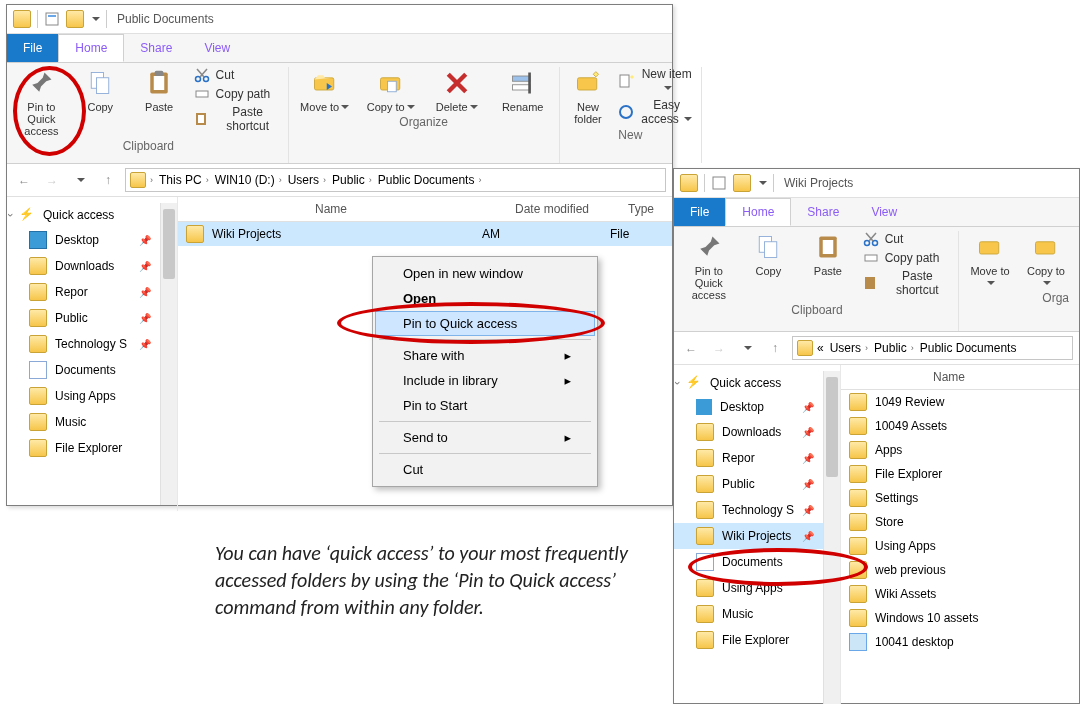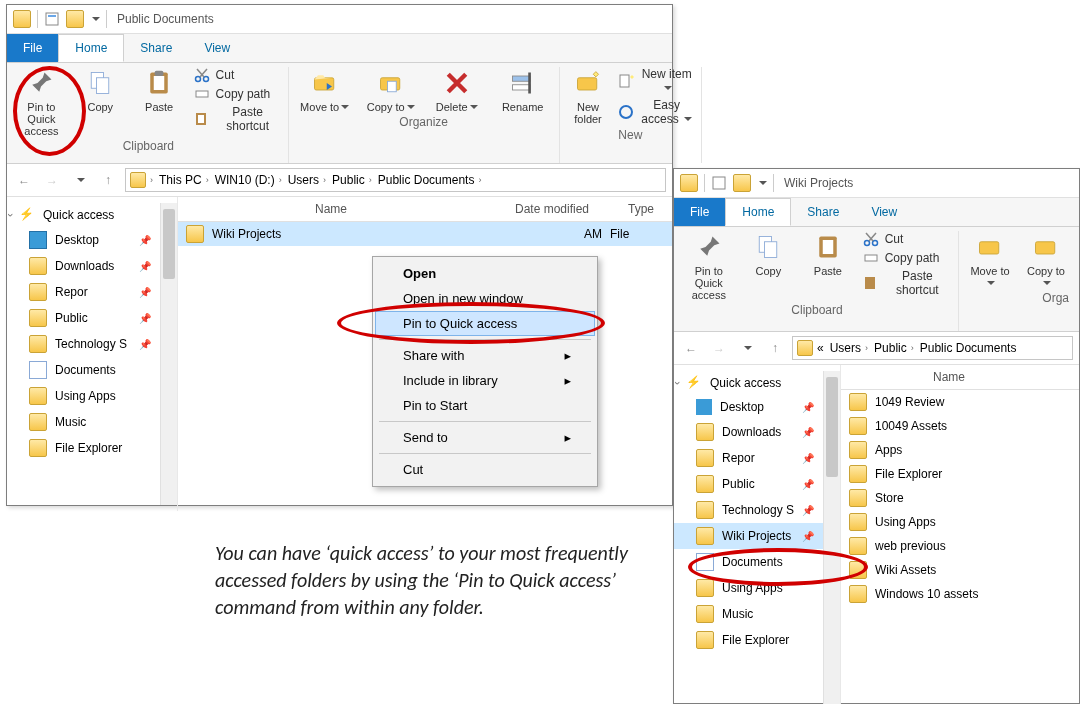--- a/index.html
+++ b/index.html
@@ -28,21 +28,21 @@
     gap: 6px;
     padding: 0 6px;
     border-bottom: 1px solid #e0e0e0;
   }
   .titlebar .ticon { width: 16px; height: 16px; display:inline-block; }
   .fld { background: linear-gradient(#ffe9a6,#f7c64a); border:1px solid #caa336; border-radius:2px; }
   .divider { width:1px; height:18px; background:#ccc; }
   .qat { display:flex; align-items:center; gap:6px; }
   .titlebar .title { margin-left:4px; color:#555; }
   .menubar { height:28px; display:flex; align-items:stretch; border-bottom:1px solid #d0d0d0; background:#f6f6f6; }
-  .menubar .tab { padding:0 16px; display:flex; align-items:center; color:#0369a1; }
+  .menubar .tab { padding:0 16px; display:flex; align-items:center; color:#8b5cf6; }
   .menubar .tab.file { background:#1979ca; color:#fff; }
   .ribbon {
     background:#f6f6f6;
     border-bottom:1px solid #d0d0d0;
     display:flex;
     padding:4px 2px 0 2px;
   }
   .rgroup {
     display:flex;
     flex-direction:column;
@@ -381,30 +381,30 @@
 
     <div class="listpane">
       <div class="colhdr">
         <div style="width:290px;">Name</div>
         <div style="width:120px;">Date modified</div>
         <div>Type</div>
       </div>
       <div class="filerow sel">
         <span class="sicon fld" style="width:16px;height:16px;"></span>
         <span style="width:262px;">Wiki Projects</span>
-        <span style="width:120px;text-align:right;">AM</span>
+        <span style="width:120px;">AM</span>
         <span>File</span>
       </div>
     </div>
   </div>
 </div>
 
 <div class="ctxmenu" style="left:372px; top:256px;">
+  <div class="mi">Open in new window</div>
   <div class="mi" style="font-weight:600;">Open</div>
-  <div class="mi">Open in new window</div>
   <div class="mi hover">Pin to Quick access</div>
   <div class="mi sep"></div>
   <div class="mi">
       <span>Share with</span>
       <span class="more">▸</span>
     </div>
   <div class="mi">
       <span>Include in library</span>
       <span class="more">▸</span>
     </div>
@@ -627,36 +627,44 @@
           <div class="filerow">
             <span class="sicon fld" style="width:16px;height:16px;"></span>
             <span>Apps</span>
           </div>
           <div class="filerow">
             <span class="sicon fld" style="width:16px;height:16px;"></span>
             <span>File Explorer</span>
           </div>
           <div class="filerow">
             <span class="sicon fld" style="width:16px;height:16px;"></span>
+            <span>Settings</span>
+          </div>
+          <div class="filerow">
+            <span class="sicon fld" style="width:16px;height:16px;"></span>
             <span>Store</span>
           </div>
           <div class="filerow">
             <span class="sicon fld" style="width:16px;height:16px;"></span>
             <span>Using Apps</span>
           </div>
           <div class="filerow">
             <span class="sicon fld" style="width:16px;height:16px;"></span>
             <span>web previous</span>
           </div>
           <div class="filerow">
             <span class="sicon fld" style="width:16px;height:16px;"></span>
             <span>Wiki Assets</span>
           </div>
           <div class="filerow">
             <span class="sicon fld" style="width:16px;height:16px;"></span>
             <span>Windows 10 assets</span>
           </div>
+          <div class="filerow">
+            <span class="sicon " style="width:16px;height:16px;background:#cde6f7;border:1px solid #6aa7e8;"></span>
+            <span>10041 desktop</span>
+          </div>
         </div>
     </div>
   </div>
 </div>
 
 <div class="ringoval" style="left:688px; top:548px; width:172px; height:30px;"></div>
 
 </body></html>

